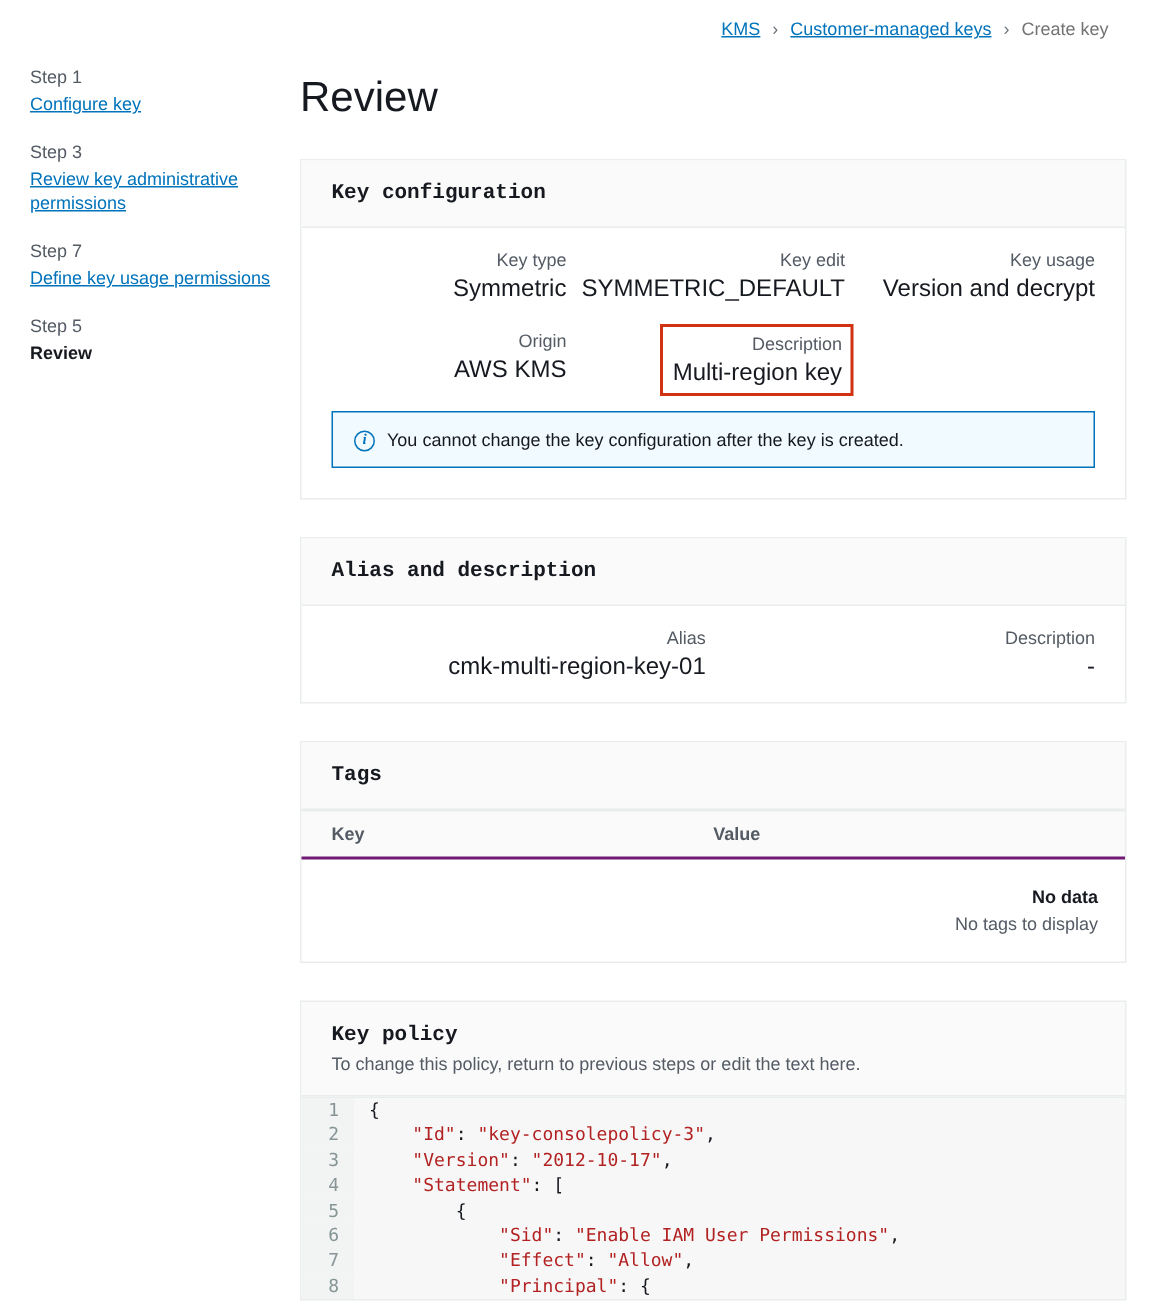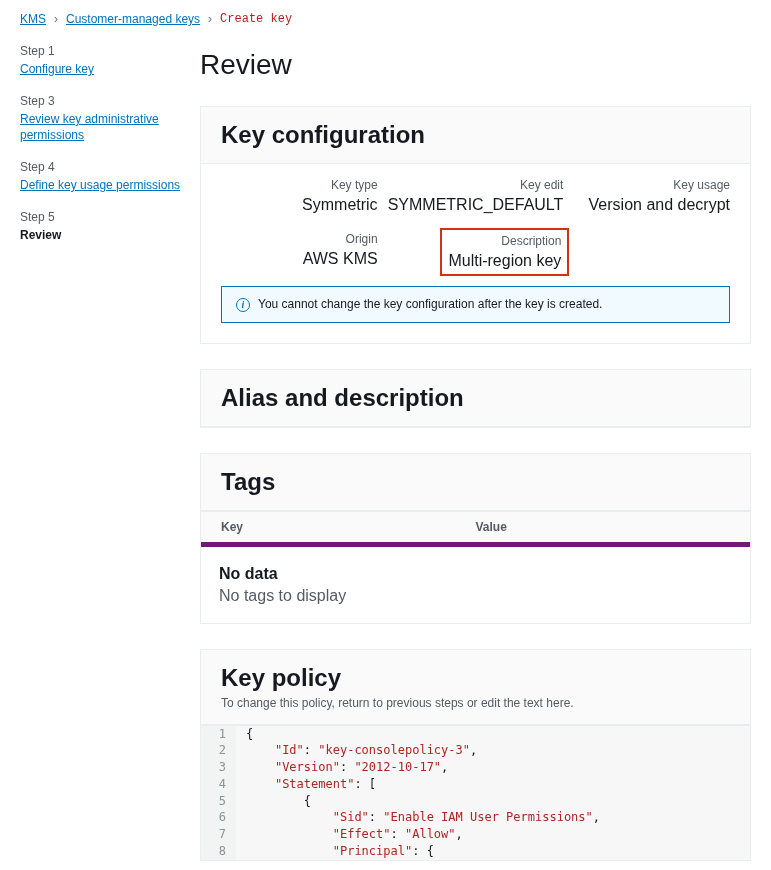--- a/index.html
+++ b/index.html
@@ -15,55 +15,56 @@
   width: 200px;
   padding: 10px 0 10px 20px;
   flex-shrink: 0;
 }
 .main {
   flex: 1;
   padding: 0 20px 20px 0;
   min-width: 0;
 }
 .breadcrumb {
-  padding: 12px 12px 8px 20px;
+  padding: 12px 32px 8px 20px;
   font-size: 12px;
   display: flex;
   align-items: center;
   gap: 8px;
+  justify-content: flex-end;
 }
 .breadcrumb a { color: #0073bb; text-decoration: underline; cursor: pointer; }
 .breadcrumb .sep { color: #687078; }
-.breadcrumb .current { color: #b91c1c; font-family: Liberation Mono, monospace; }
+.breadcrumb .current { color: #737373; }
 .step-group { margin-bottom: 18px; }
 .step-label { font-size: 12px; color: #545b64; margin-bottom: 2px; }
 .step-link { font-size: 12px; color: #0073bb; text-decoration: underline; cursor: pointer; }
 .step-current { font-size: 12px; color: #16191f; font-weight: 700; }
 h1.page-title { font-size: 28px; font-weight: 400; margin: 15px 0 25px 0; }
 .panel { border: 1px solid #eaeded; margin-bottom: 25px; background: #fff; }
 .panel-header { padding: 14px 20px; border-bottom: 1px solid #eaeded; background: #fafafa; }
-.panel-header h2 { font-size: 24px; font-weight: 700; }
+.panel-header h2 { font-size: 14px; font-weight: 700; font-family: Liberation Mono, monospace; }
 .panel-header .sub { font-size: 12px; color: #545b64; margin-top: 4px; }
 .panel-body { padding: 14px 20px; text-align: right; }
 .kv-grid { display: grid; grid-template-columns: 1fr 1fr 1fr; gap: 18px 10px; }
 .kv-item .k { font-size: 12px; color: #545b64; margin-bottom: 4px; }
 .kv-item .v { font-size: 16px; color: #16191f; }
 .highlight-box { border: 2px solid #d13212; padding: 4px 6px; margin: -4px -6px; display: inline-block; }
 .alert {
   display: flex; align-items: center; gap: 8px;
   border: 1px solid #0073bb; background: #f1faff;
   padding: 10px 14px; margin: 0 20px 20px 20px; font-size: 12px;
 }
 .alert-icon { color: #0073bb; font-weight: bold; }
 .two-col { display: grid; grid-template-columns: 1fr 1fr; gap: 10px; }
 .table { width: 100%; }
-.table-head { display: flex; background: #fafafa; border-top: 1px solid #eaeded; border-bottom: 5px solid #701a75; padding: 8px 20px; font-size: 12px; font-weight: 700; color: #545b64; }
+.table-head { display: flex; background: #fafafa; border-top: 1px solid #eaeded; border-bottom: 2px solid #701a75; padding: 8px 20px; font-size: 12px; font-weight: 700; color: #545b64; }
 .table-head .col1 { flex: 1; }
 .table-head .col2 { flex: 1; }
-.no-data { text-align: left; padding: 18px; font-size: 16px; color: #545b64; }
+.no-data { text-align: right; padding: 18px; font-size: 12px; color: #545b64; }
 .no-data .t1 { font-weight: 700; color: #16191f; margin-bottom: 4px; }
 .code-block {
   font-family: Monaco, Menlo, Consolas, monospace;
   font-size: 12px;
   background: #f7f7f7;
   line-height: 1.4;
   max-height: 200px;
   overflow: auto;
   border-top: 1px solid #eaeded;
   position: relative;
@@ -93,21 +94,21 @@
   <div class="sidebar">
     <div class="step-group">
       <div class="step-label">Step 1</div>
       <a class="step-link">Configure key</a>
     </div>
     <div class="step-group">
       <div class="step-label">Step 3</div>
       <a class="step-link">Review key administrative permissions</a>
     </div>
     <div class="step-group">
-      <div class="step-label">Step 4</div>
+      <div class="step-label">Step 7</div>
       <a class="step-link">Define key usage permissions</a>
     </div>
     <div class="step-group">
       <div class="step-label">Step 5</div>
       <span class="step-current">Review</span>
     </div>
   </div>
 
   <div class="main">
     <h1 class="page-title">Review</h1>
@@ -146,20 +147,32 @@
       <div class="alert">
         <span class="alert-icon"><span class="info-circ">i</span></span>
         <span>You cannot change the key configuration after the key is created.</span>
       </div>
     </div>
 
     <div class="panel">
       <div class="panel-header">
         <h2>Alias and description</h2>
       </div>
+      <div class="panel-body">
+        <div class="two-col">
+          <div class="kv-item">
+            <div class="k">Alias</div>
+            <div class="v">cmk-multi-region-key-01</div>
+          </div>
+          <div class="kv-item">
+            <div class="k">Description</div>
+            <div class="v">-</div>
+          </div>
+        </div>
+      </div>
     </div>
 
     <div class="panel">
       <div class="panel-header">
         <h2>Tags</h2>
       </div>
       <div class="table">
         <div class="table-head">
           <div class="col1">Key</div>
           <div class="col2">Value</div>

